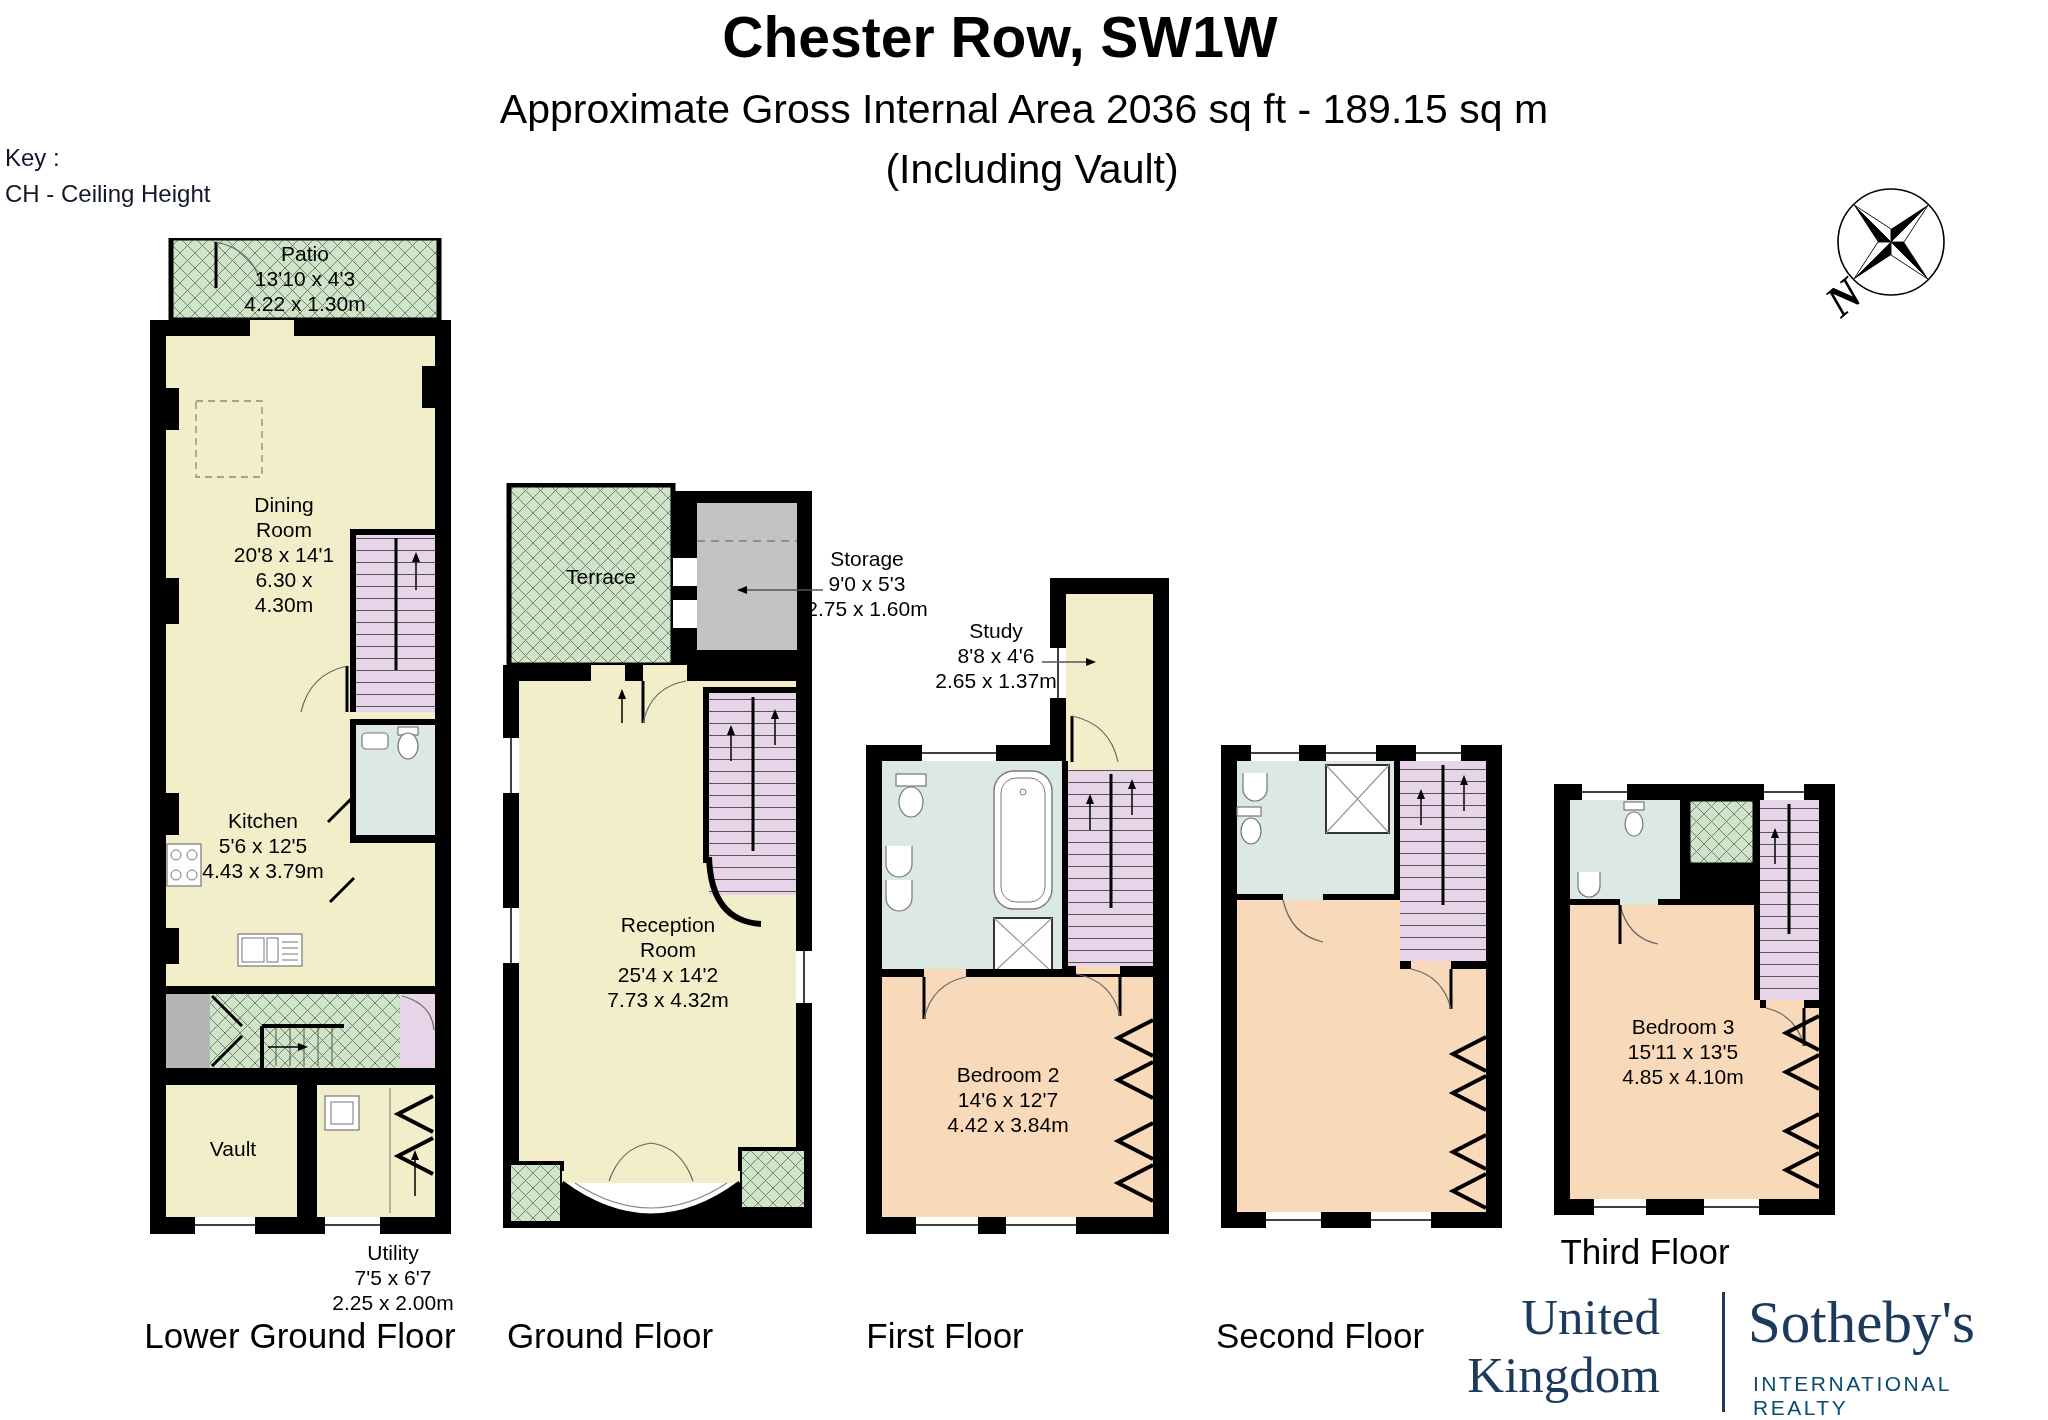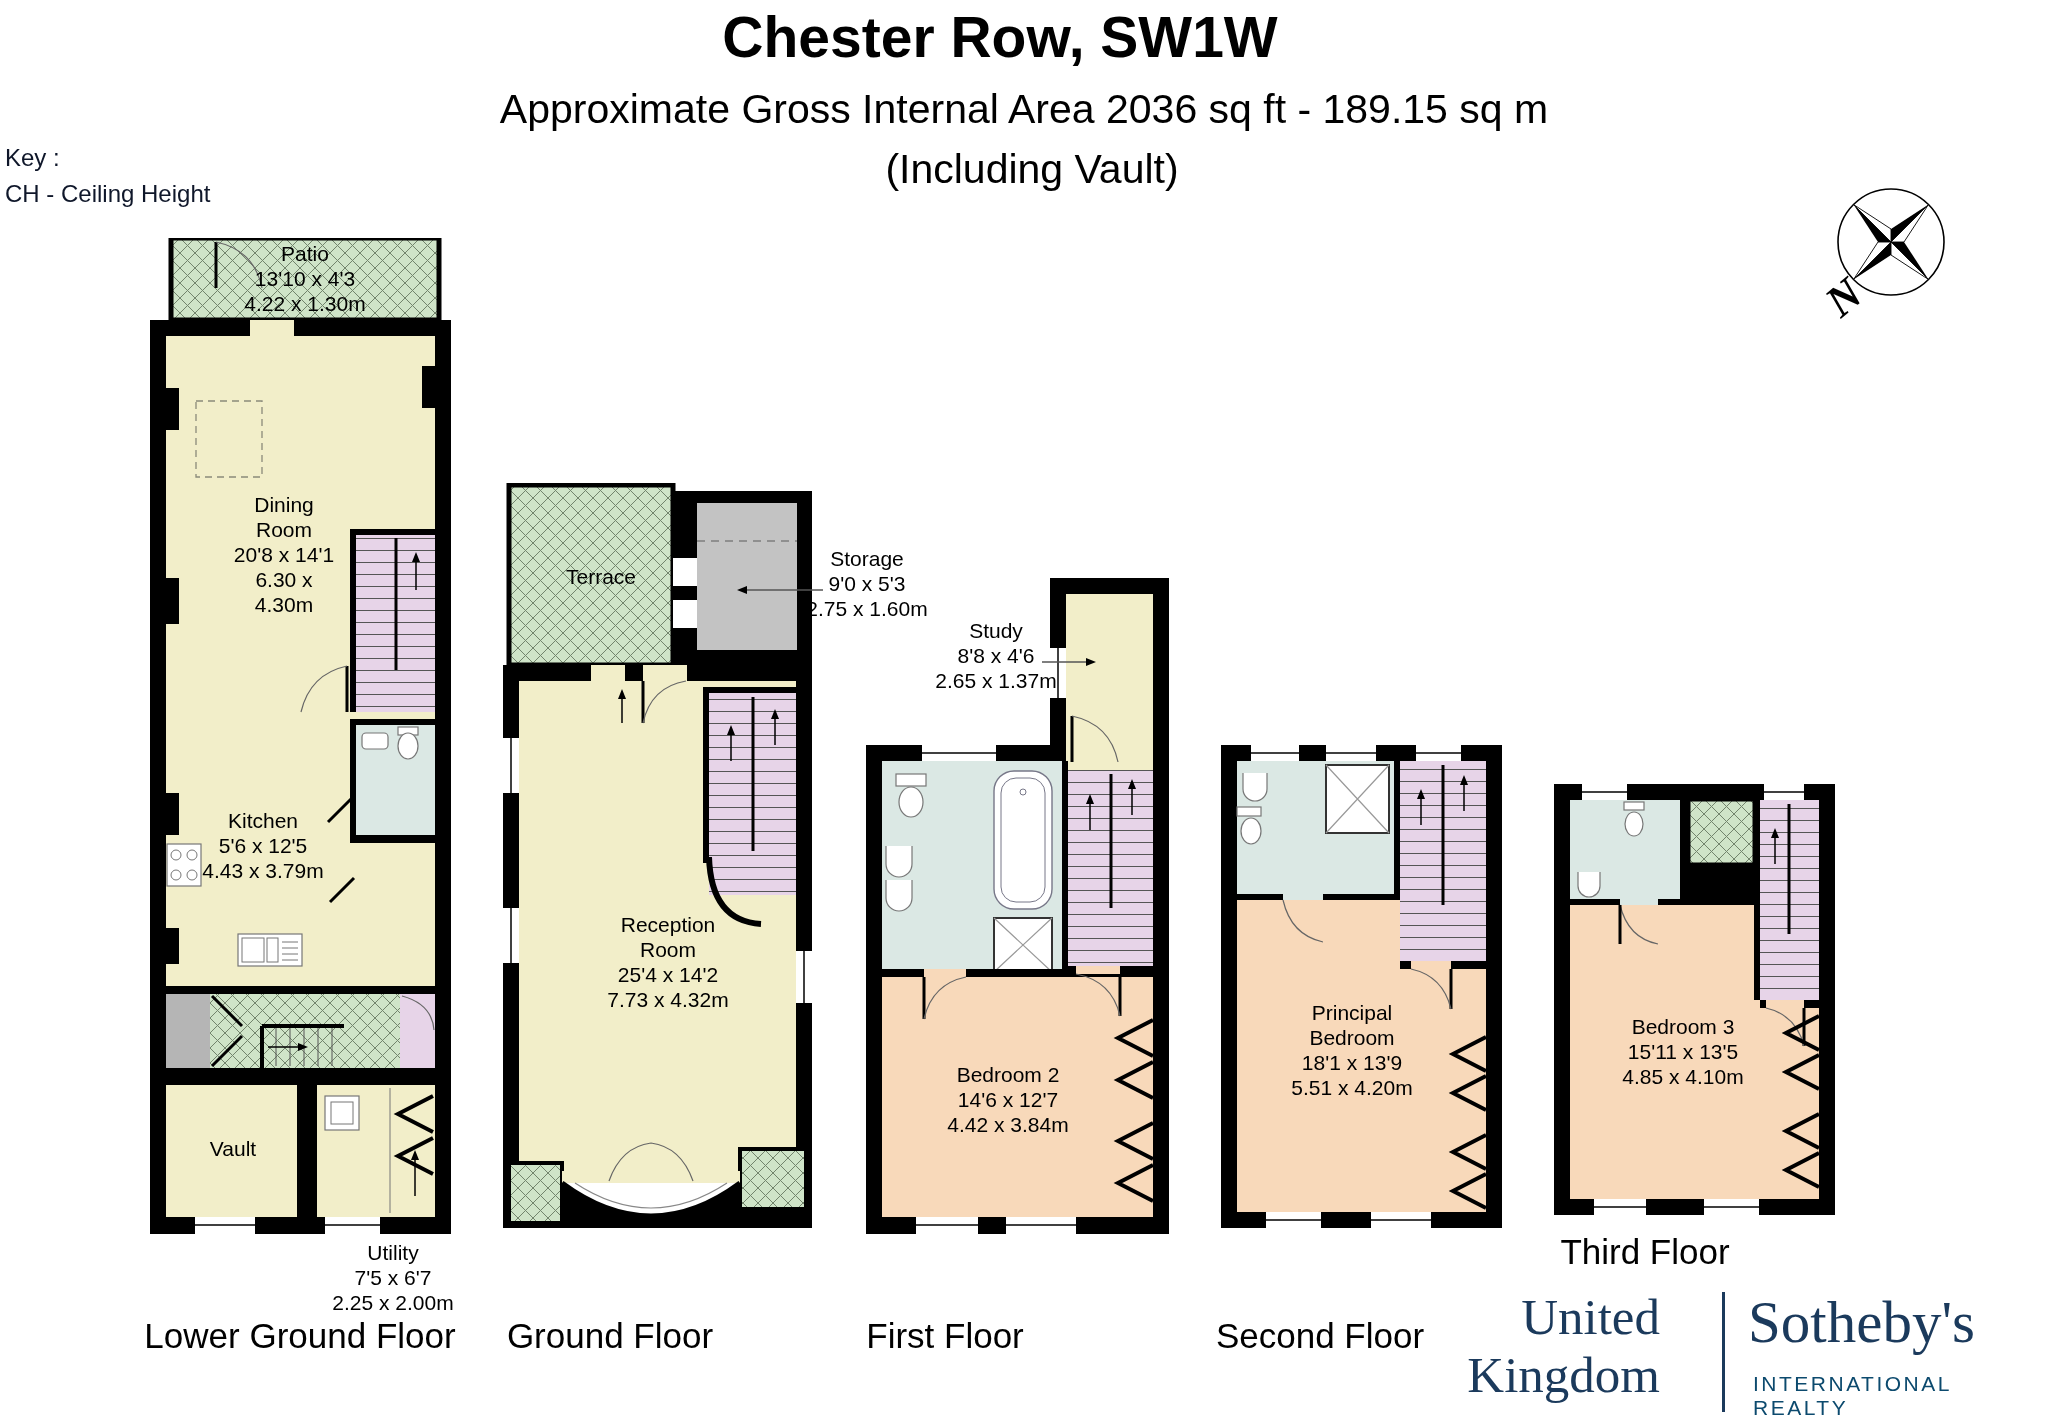--- a/index.html
+++ b/index.html
@@ -394,25 +394,20 @@
   <div class="room-label" style="left:910px;top:618px;width:172px">
     <div>Study</div>
     <div>8'8 x 4'6</div>
     <div>2.65 x 1.37m</div>
   </div>
   <div class="room-label" style="left:918px;top:1062px;width:180px">
     <div>Bedroom 2</div>
     <div>14'6 x 12'7</div>
     <div>4.42 x 3.84m</div>
   </div>
-  <div class="room-label" style="left:1290px;top:1000px;width:124px">
-    <div>Principal Bedroom</div>
-    <div>18'1 x 13'9</div>
-    <div>5.51 x 4.20m</div>
-  </div>
   <div class="room-label" style="left:1591px;top:1014px;width:184px">
     <div>Bedroom 3</div>
     <div>15'11 x 13'5</div>
     <div>4.85 x 4.10m</div>
   </div>
 
   <div class="floor-label" style="left:100px;top:1316px;width:400px">Lower Ground Floor</div>
   <div class="floor-label" style="left:460px;top:1316px;width:300px">Ground Floor</div>
   <div class="floor-label" style="left:795px;top:1316px;width:300px">First Floor</div>
   <div class="floor-label" style="left:1170px;top:1316px;width:300px">Second Floor</div>

